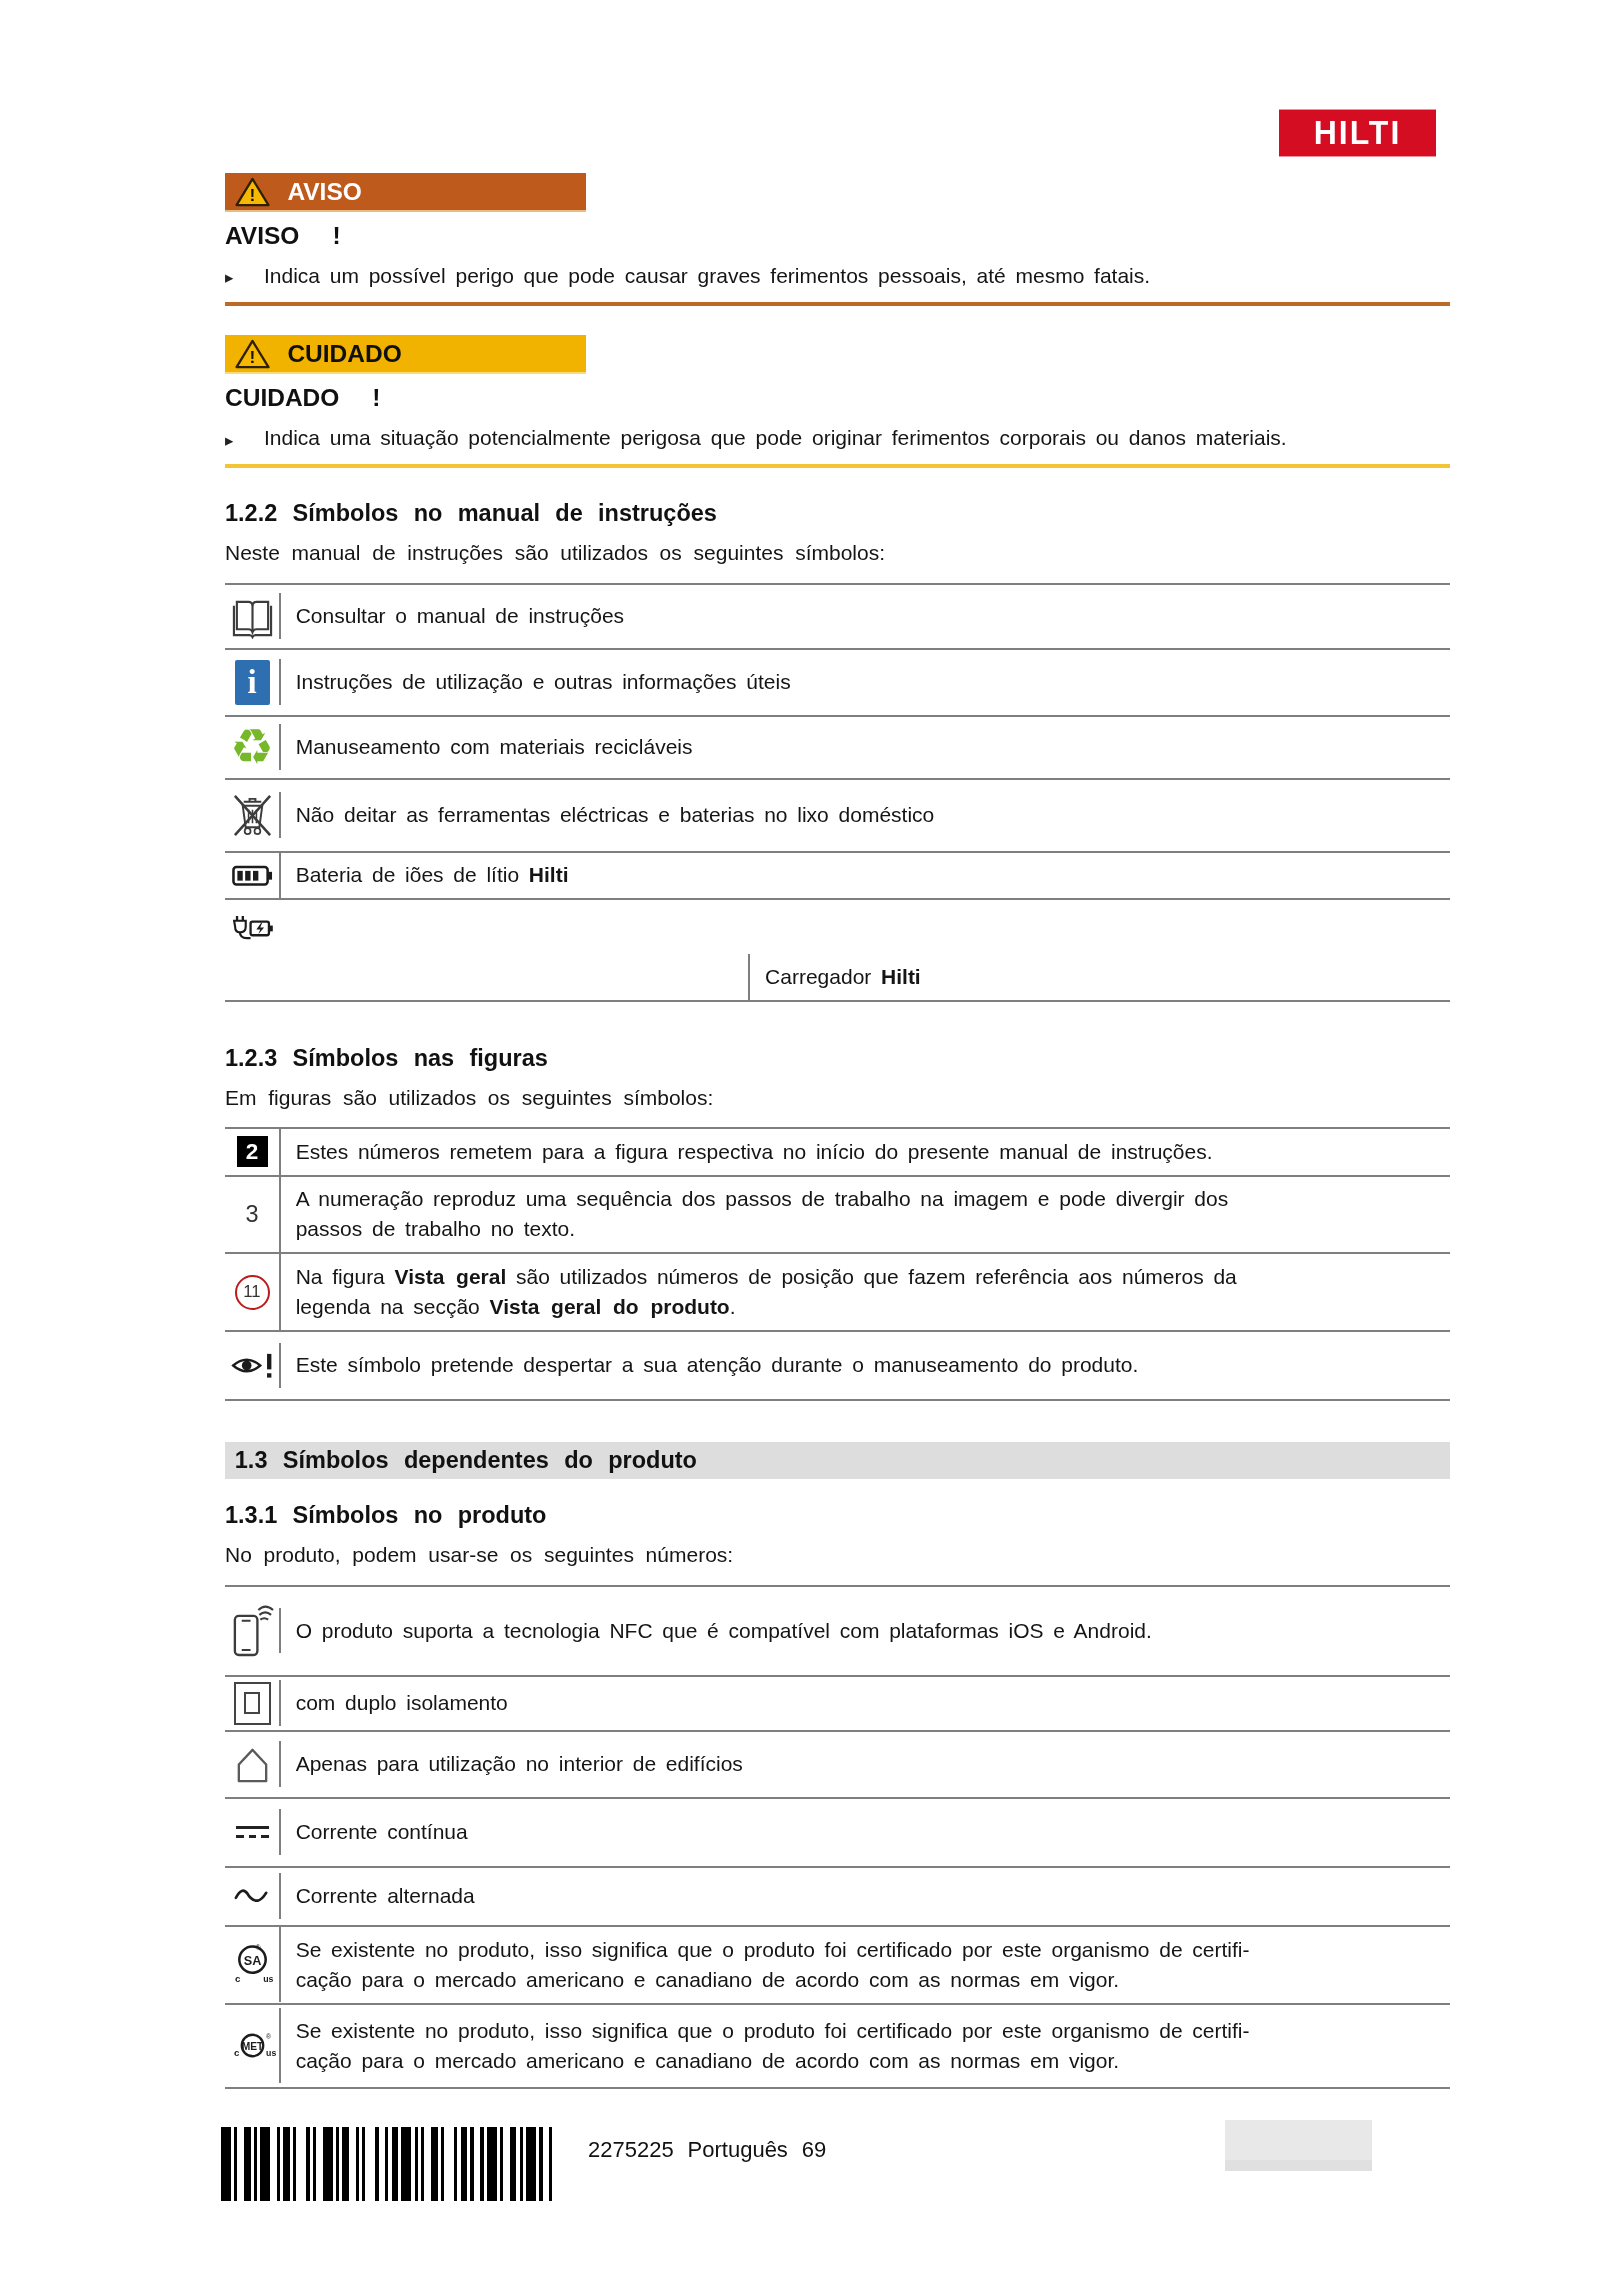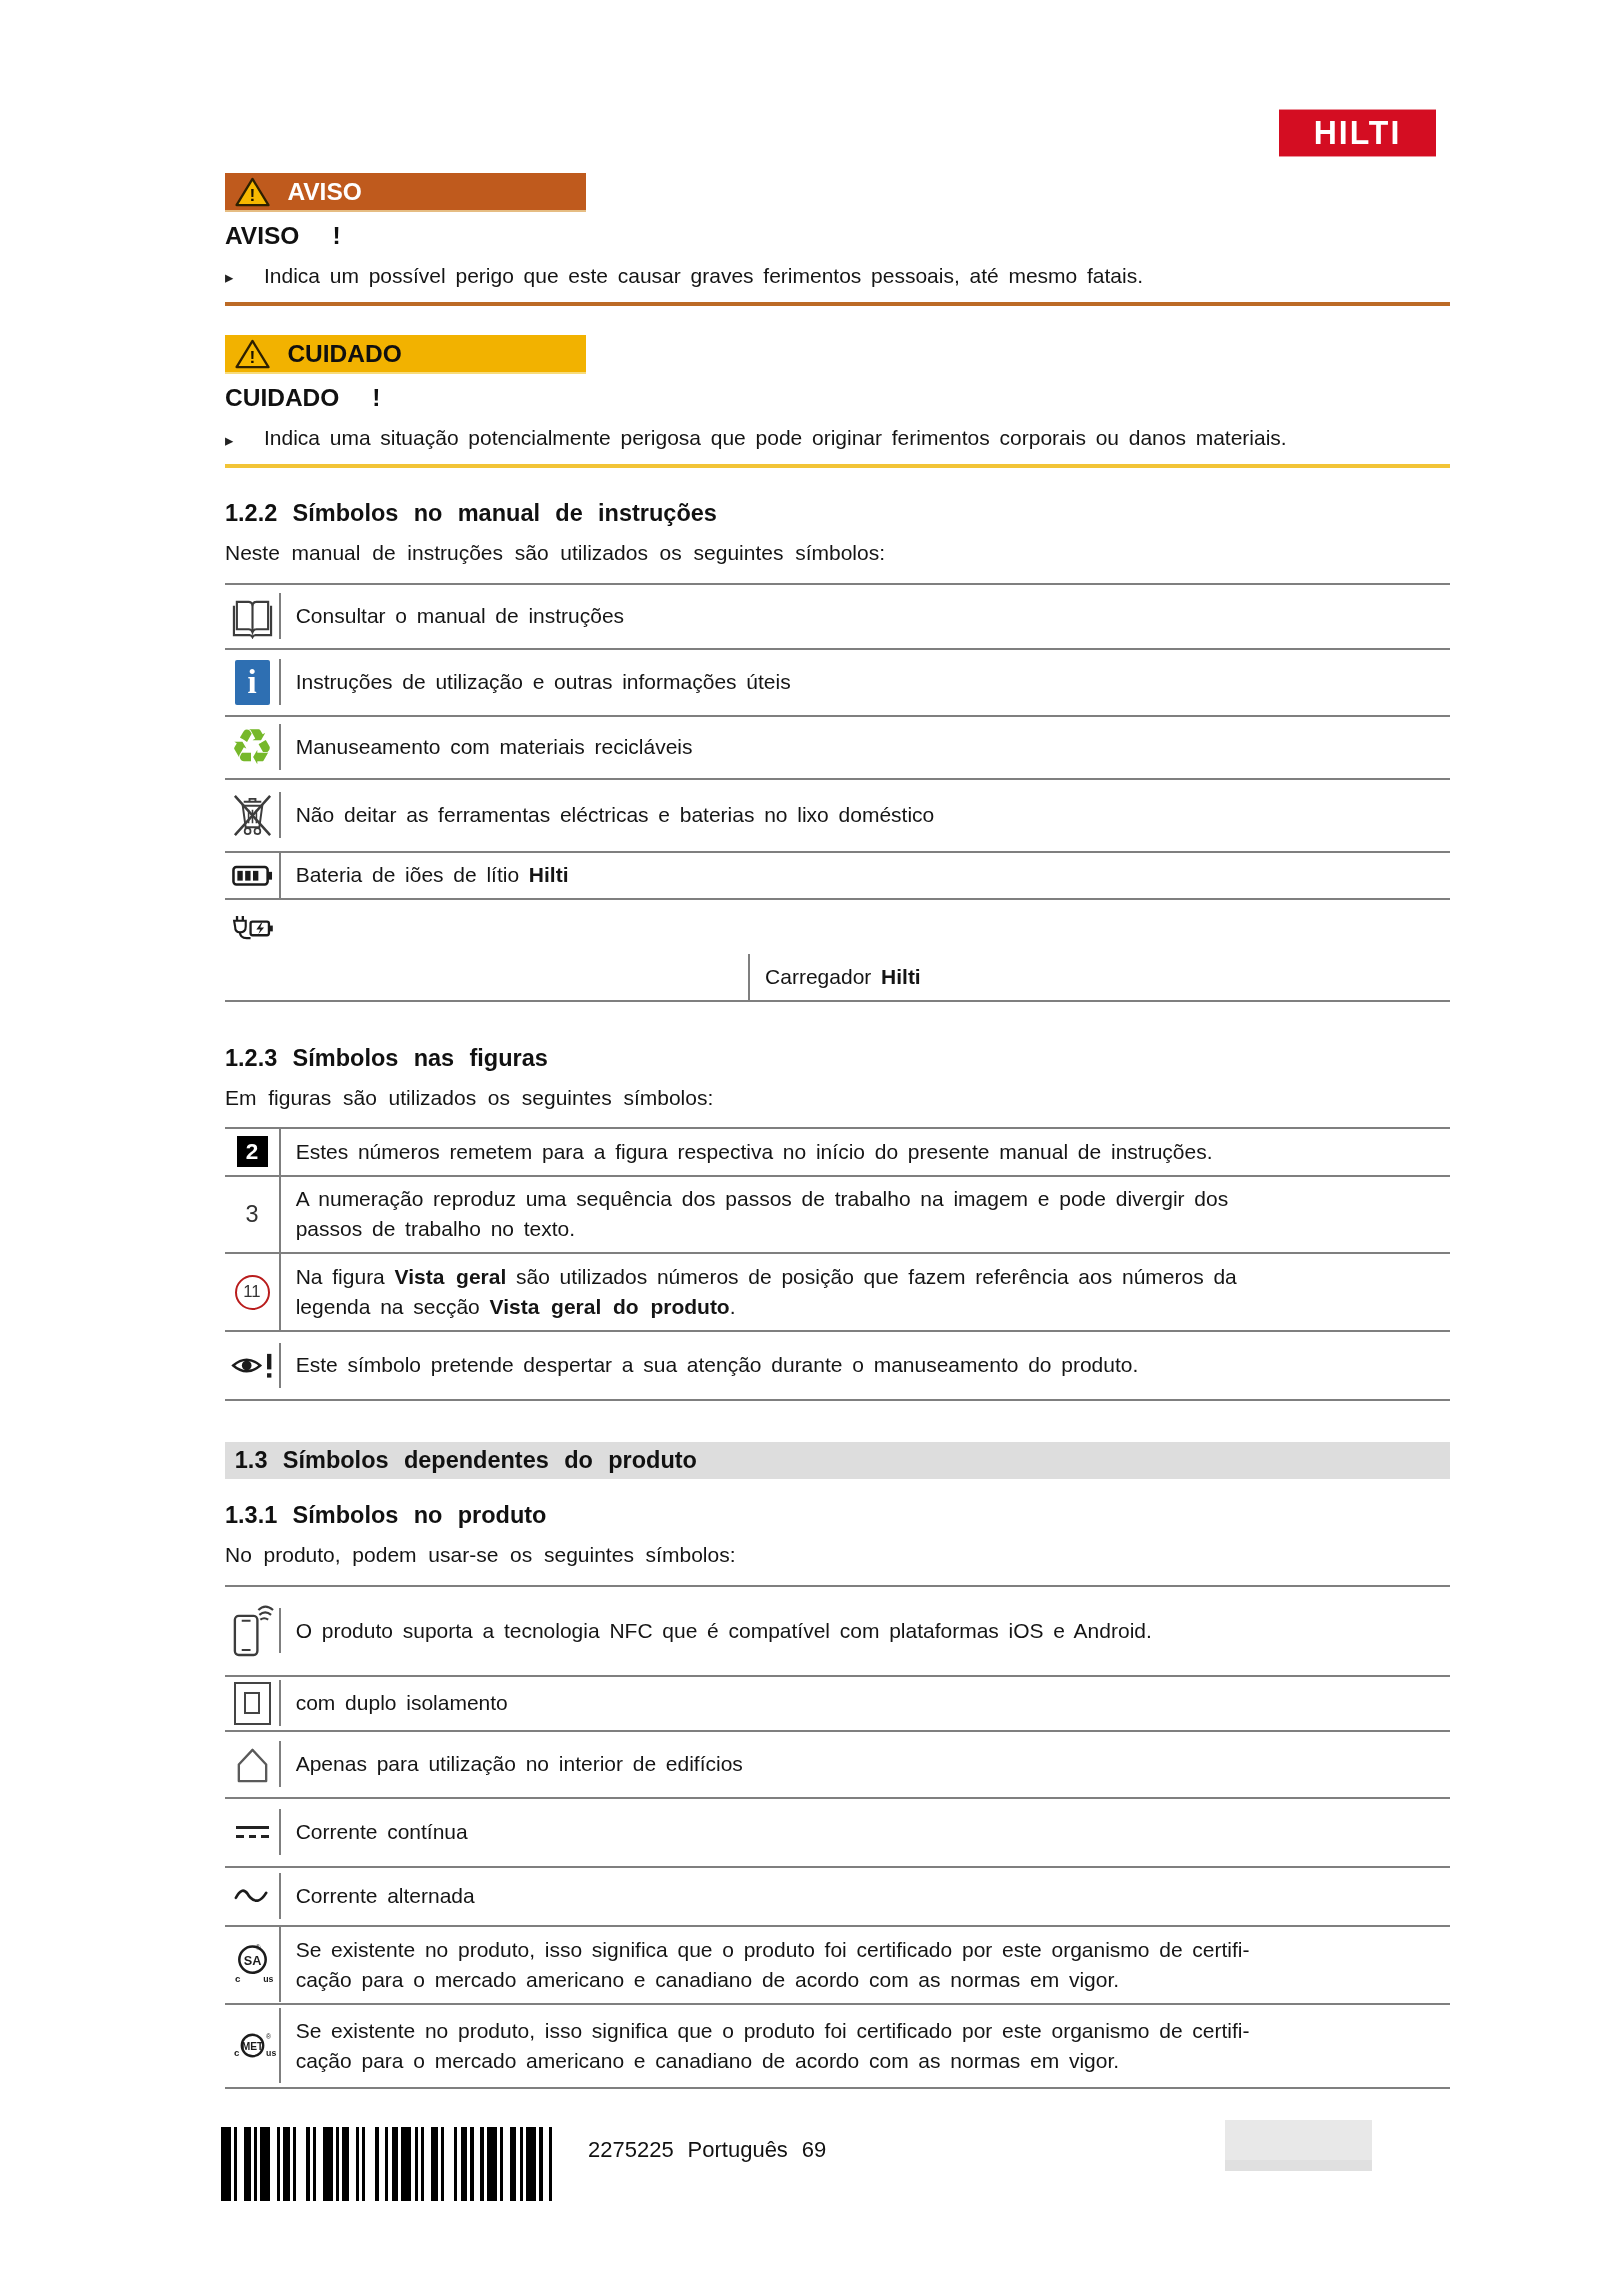--- a/index.html
+++ b/index.html
@@ -88,21 +88,21 @@
             <text x="18" y="25" text-anchor="middle" font-size="18" font-weight="bold" fill="#1a1200">!</text>
           </svg>
         </span>
       <span class="blabel">AVISO</span>
     </div>
     <div class="warn-title">
       <span>AVISO</span><span class="excl">!</span>
     </div>
     <div class="bullet-line">
       <span class="bullet-glyph">▸</span>
-      <span>Indica um possível perigo que este causar graves ferimentos pessoais, até mesmo fatais.</span>
+      <span>Indica um possível perigo que pode causar graves ferimentos pessoais, até mesmo fatais.</span>
     </div>
     <div class="rule aviso"></div>
 
     <div class="banner cuidado">
       <span>
           <svg width="35" height="30" viewBox="0 0 36 31">
             <path d="M18 2 L34.5 29 H1.5 Z" fill="#f6b800" stroke="#2e2000" stroke-width="2.4" stroke-linejoin="round"></path>
             <text x="18" y="25" text-anchor="middle" font-size="18" font-weight="bold" fill="#1a1200">!</text>
           </svg>
         </span>
@@ -233,21 +233,21 @@
             <div><span>Este símbolo pretende despertar a sua atenção durante o manuseamento do produto.</span></div>
           </div>
         </div>
       </div>
 
     <div class="graybar">
       <h3>1.3 Símbolos dependentes do produto</h3>
     </div>
 
     <h3 class="h131">1.3.1 Símbolos no produto</h3>
-    <div class="intro">No produto, podem usar-se os seguintes símbolos:</div>
+    <div class="intro">No produto, podem usar-se os seguintes números:</div>
     <div class="symtable">
         <div class="row" style="min-height: 88px;">
           <div class="icon-cell">
             <svg width="47" height="57" viewBox="0 0 48 58">
               <rect x="6" y="14" width="23" height="40" rx="4" fill="none" stroke="#3c3c3c" stroke-width="2.4"></rect>
               <path d="M13 19 H22 M13 49 H22" stroke="#3c3c3c" stroke-width="2"></path>
               <path d="M31 13 Q37 8 43 13 M30 8 Q37 1 45 8 M32 18 Q36 15 40 18" fill="none" stroke="#3c3c3c" stroke-width="2.2"></path>
             </svg>
           </div>
           <div class="text-cell">

